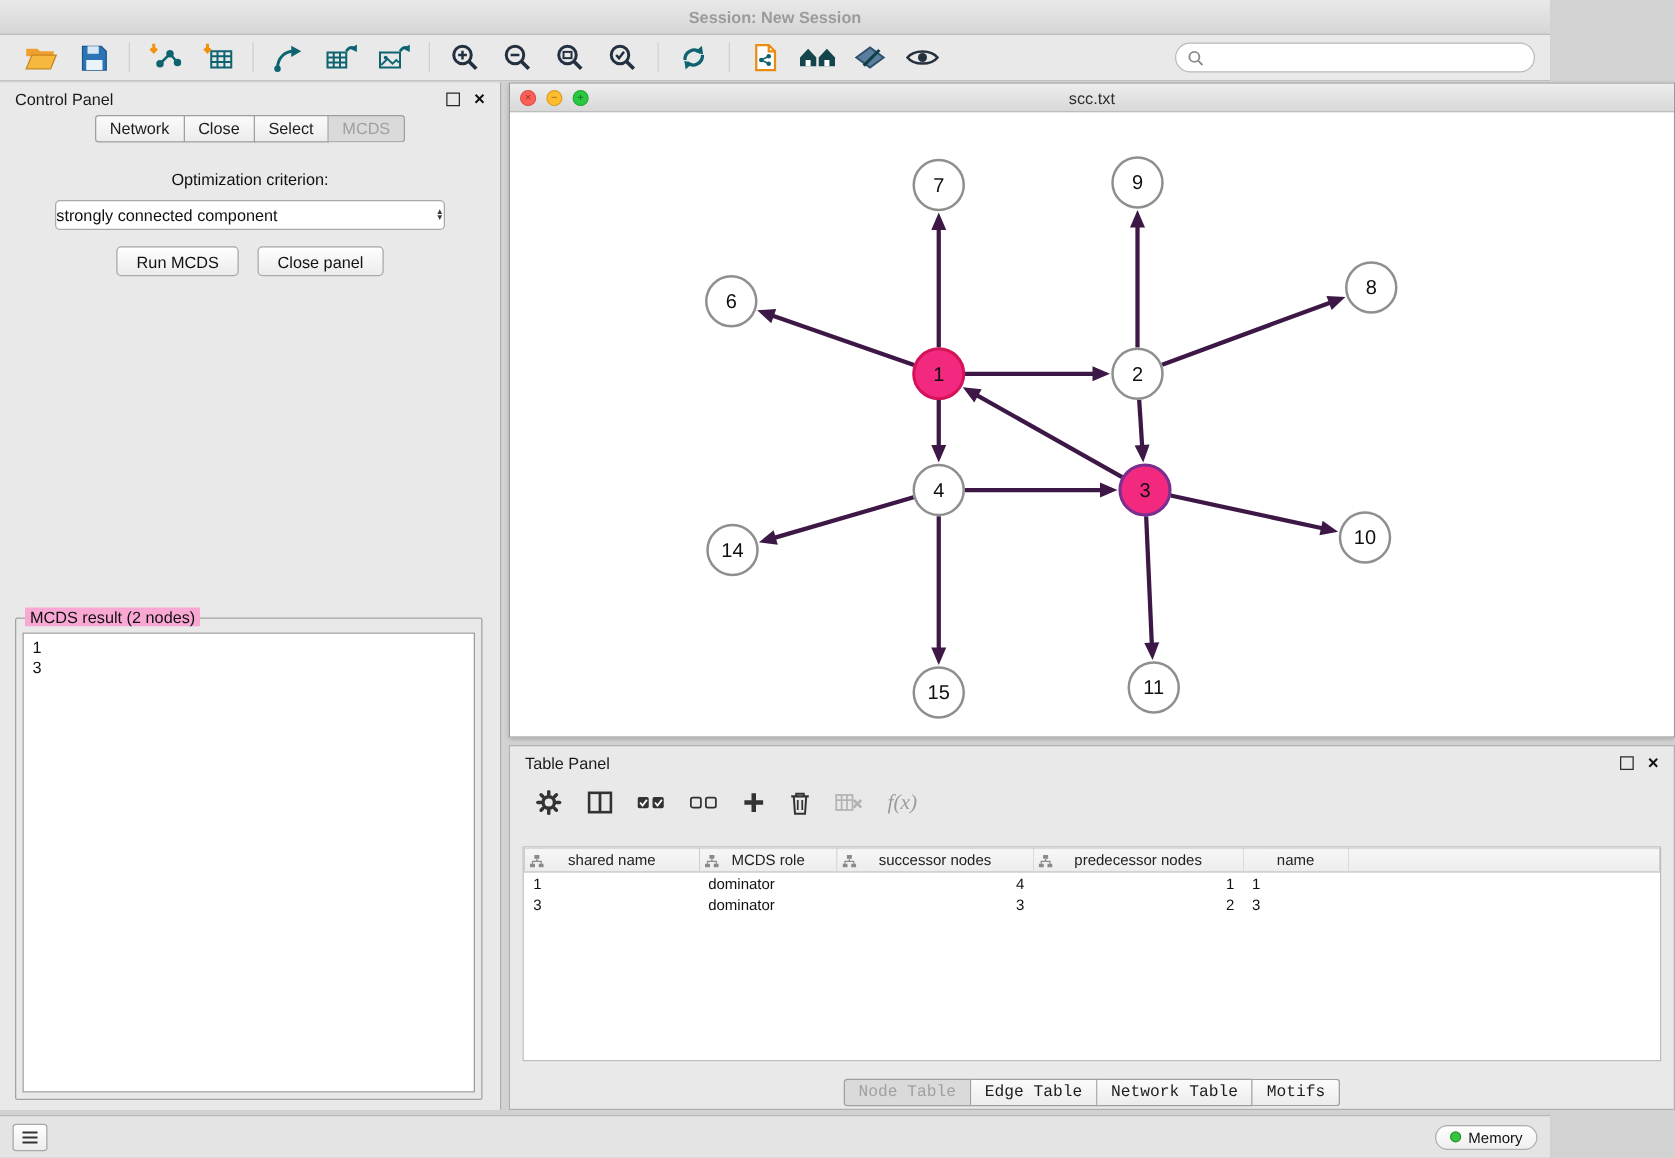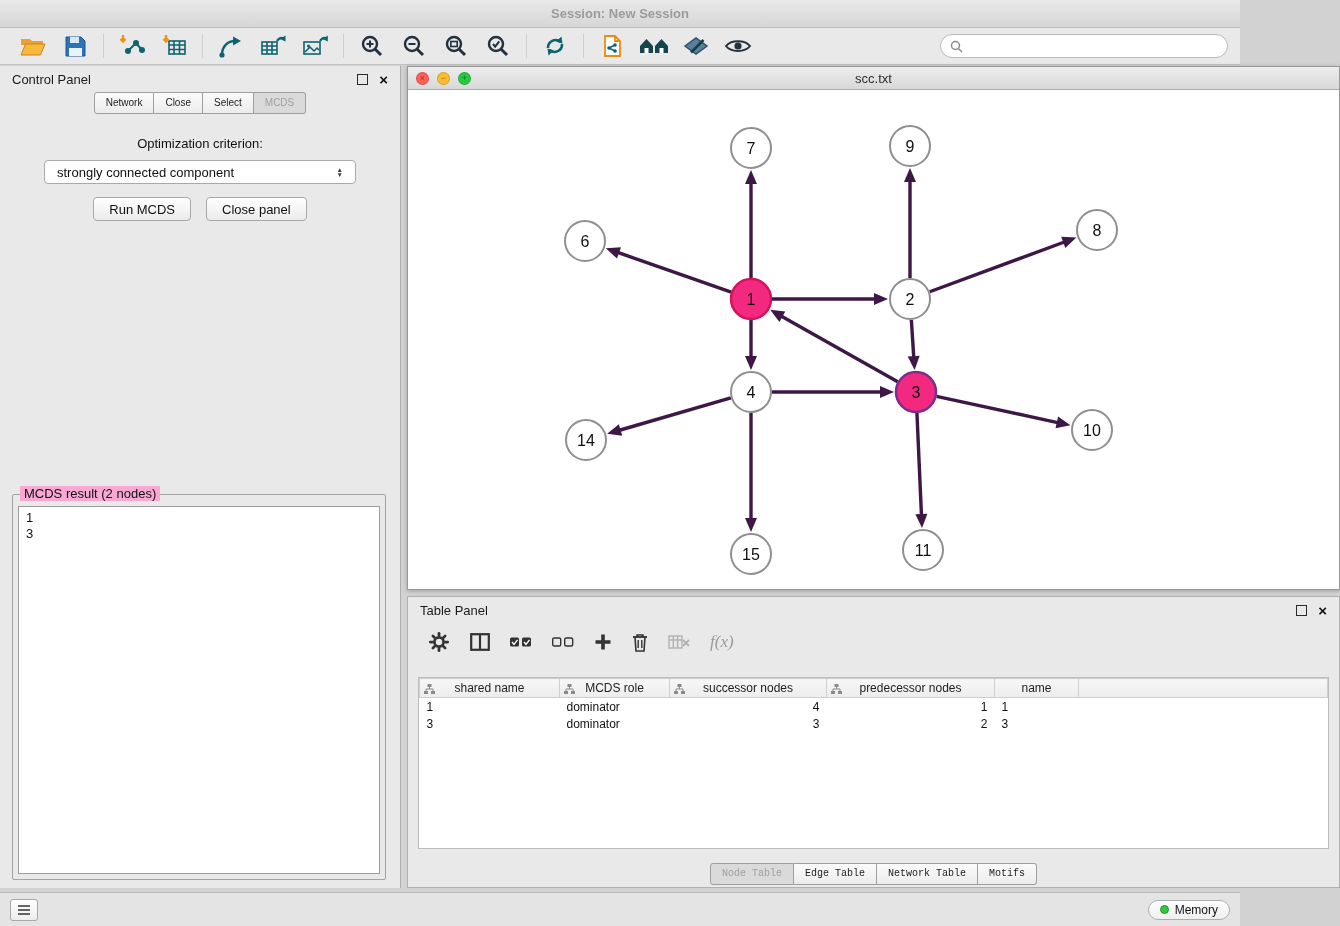--- a/index.html
+++ b/index.html
@@ -21,29 +21,29 @@
   .searchbox input{border:none;outline:none;flex:1;font-size:13px;font-family:"Liberation Sans",sans-serif;background:transparent;}
 
   
   .control-panel{position:absolute;left:0;top:66px;width:401px;height:822px;background:#e9e9e9;border-right:1px solid #adadad;box-sizing:border-box;}
   .panel-header{height:26px;display:flex;align-items:center;padding:0 12px;font-size:13px;color:#1b1b1b;}
   .panel-controls{margin-left:auto;display:flex;align-items:center;gap:11px;}
   .float-icon{width:9px;height:9px;border:1.5px solid #2a2a2a;background:transparent;}
   .close-x{font-size:15px;font-weight:bold;color:#111;line-height:1;}
 
   .tabset{display:flex;justify-content:center;}
-  .tab{padding:2px 11px;font-size:10px;color:#1c1c1c;background:linear-gradient(#fbfbfb,#ececec);
+  .tab{padding:2px 11px;font-size:13px;color:#1c1c1c;background:linear-gradient(#fbfbfb,#ececec);
     border:1px solid #9f9f9f;border-left:none;line-height:16px;}
   .tab.first{border-left:1px solid #9f9f9f;border-radius:3px 0 0 3px;}
   .tab.last{border-radius:0 3px 3px 0;}
   .tab.active{background:#dadada;color:#a0a0a0;}
 
   .opt-label{text-align:center;margin-top:22px;font-size:13px;color:#101010;}
   .dropdown{margin:9px auto 0;width:312px;height:24px;background:#fff;border:1px solid #a9a9a9;border-radius:4px;
-    display:flex;align-items:center;padding:0 12px;box-sizing:border-box;font-size:13px;color:#111;}
+    display:flex;align-items:center;padding:0 0;box-sizing:border-box;font-size:13px;color:#111;}
   .stepper{margin-left:auto;display:flex;flex-direction:column;align-items:center;color:#3a3a3a;font-size:6.5px;line-height:5.5px;}
   .btn-row{display:flex;justify-content:center;gap:15px;margin-top:13px;}
   .btn{height:24px;padding:0 15px;border:1px solid #a9a9a9;border-radius:4px;background:linear-gradient(#ffffff,#ebebeb);
     font-size:13px;font-family:"Liberation Sans",sans-serif;color:#111;display:flex;align-items:center;}
 
   .result-box{position:absolute;left:12px;right:14px;top:428px;bottom:8px;border:1px solid #a3a3a3;border-radius:2px;}
   .result-legend{position:absolute;top:-9px;left:7px;background:#f9a8d4;padding:0 4px;font-size:13px;color:#101010;}
   .result-inner{position:absolute;left:5px;right:5px;top:11px;bottom:5px;background:#fff;border:1px solid #9d9d9d;
     font-size:13px;color:#111;padding:3px 7px;line-height:16px;overflow:hidden;}
 

